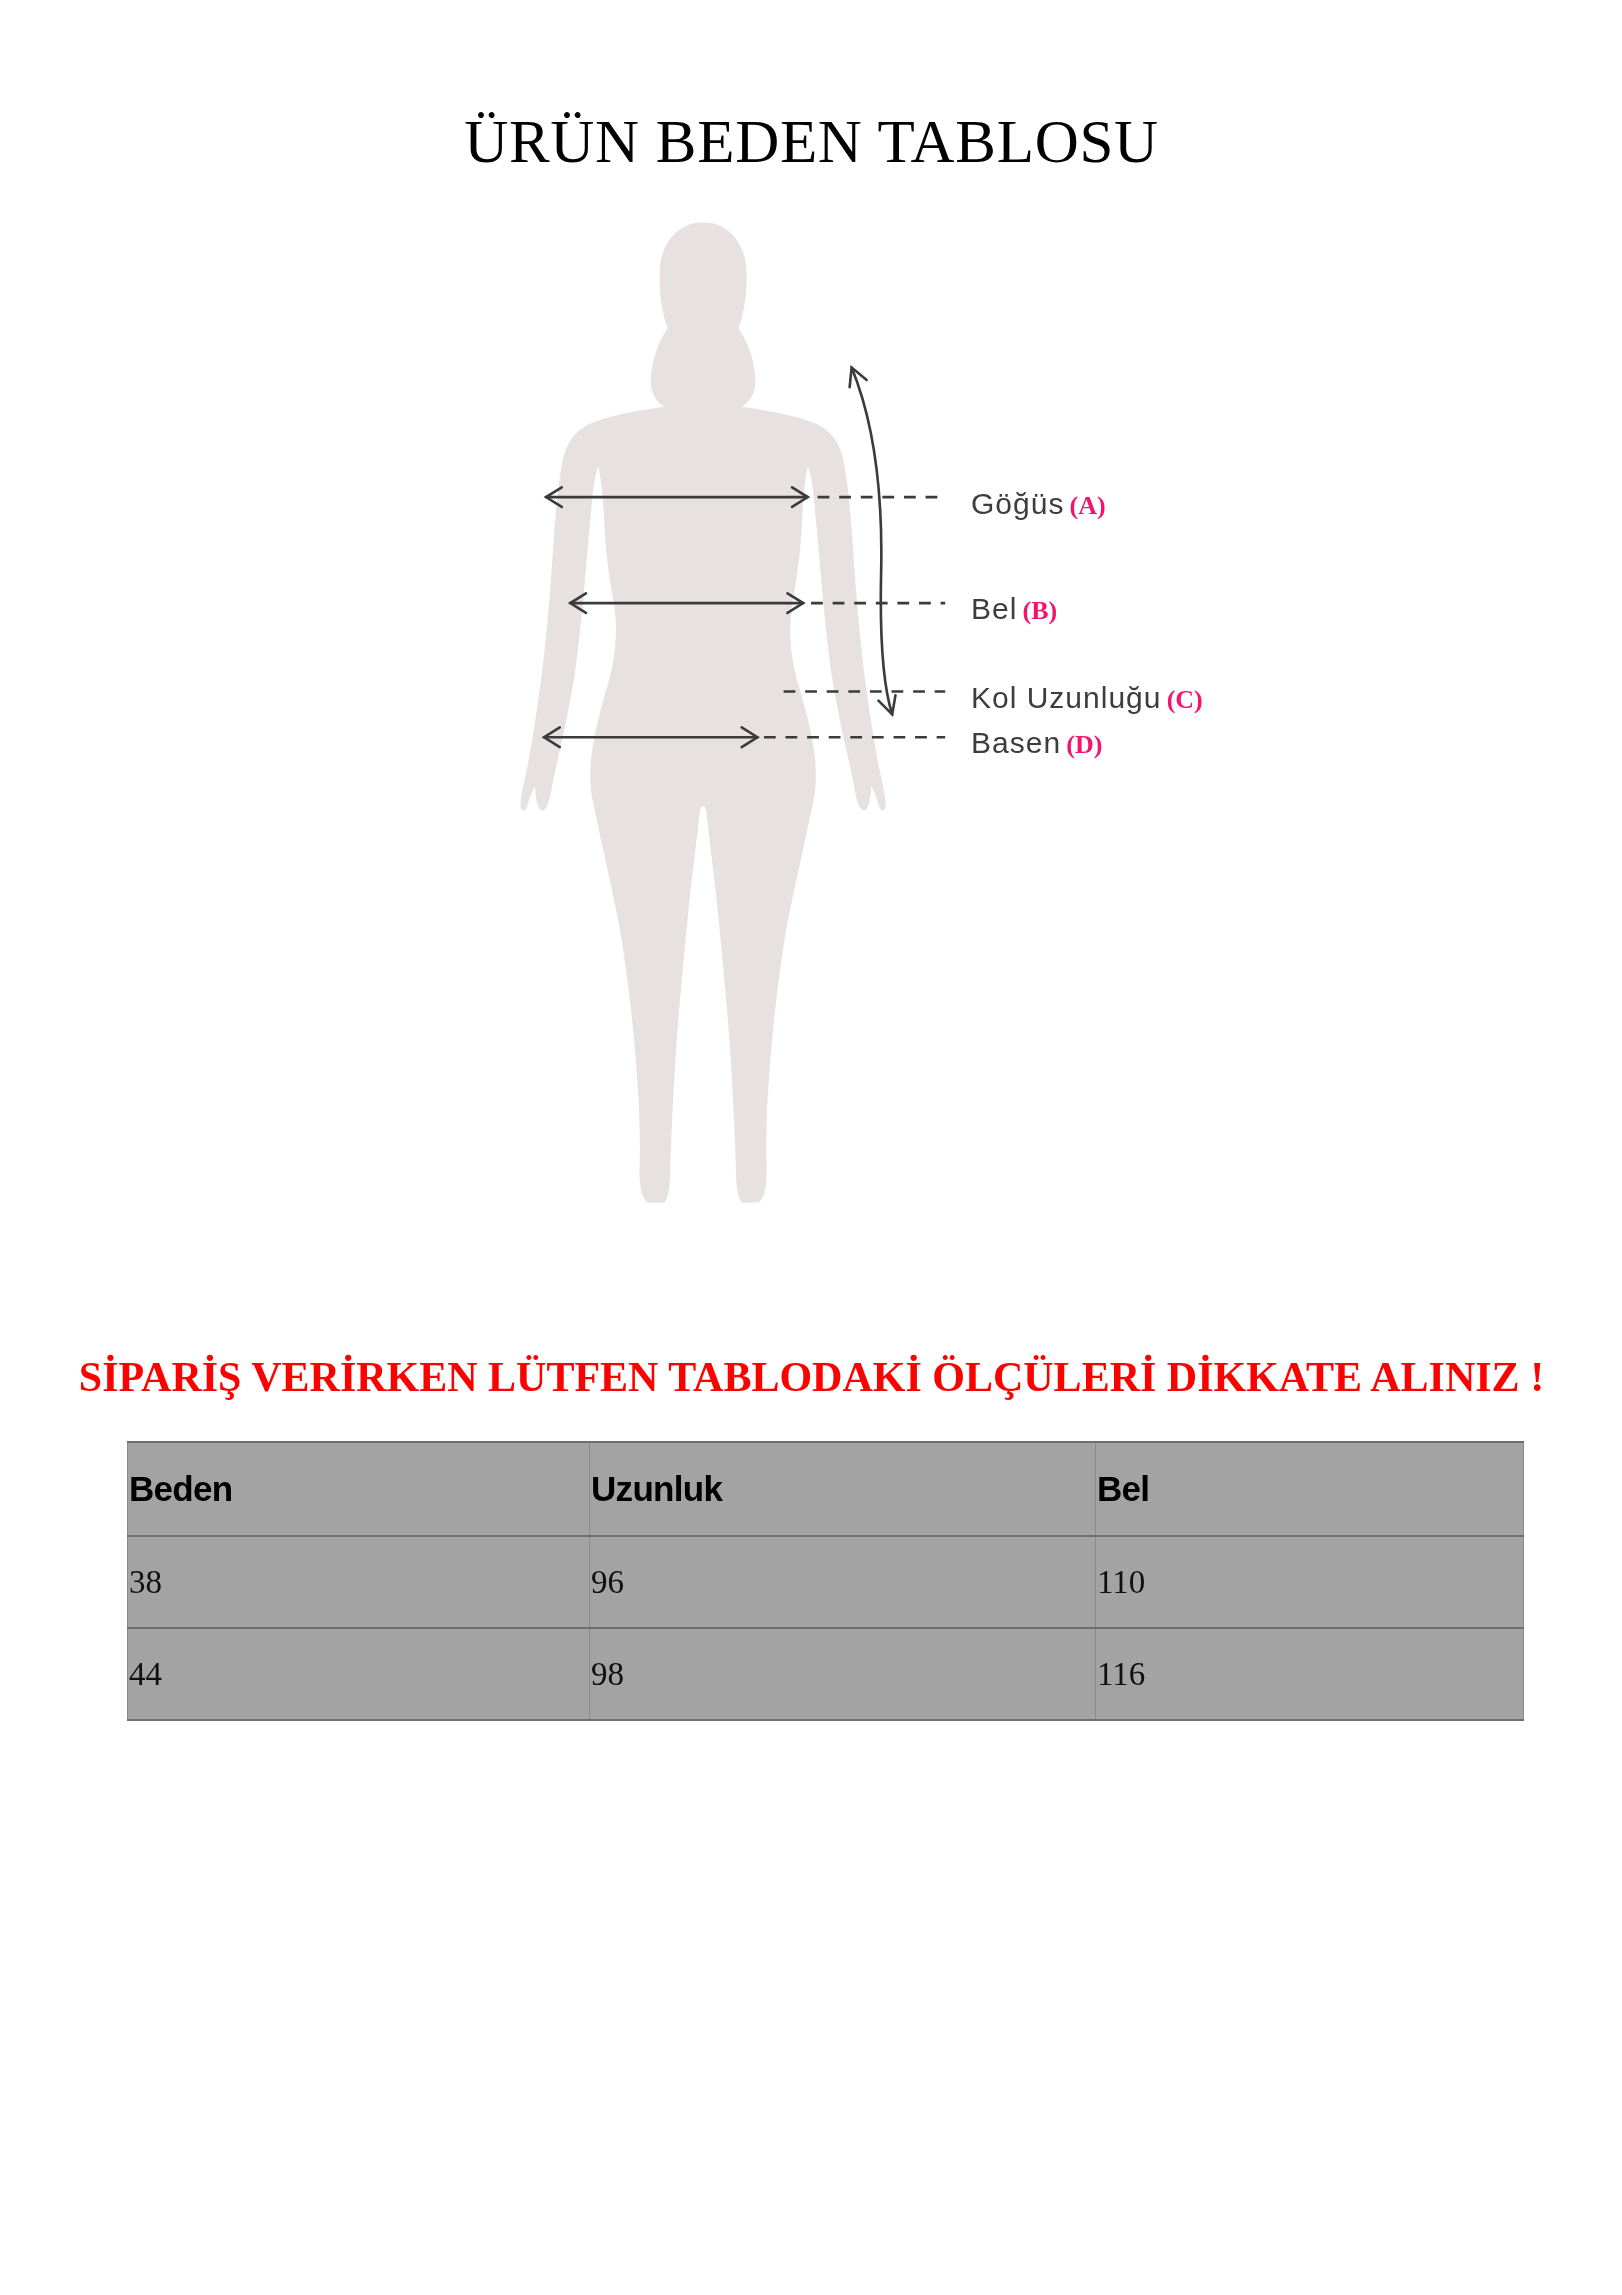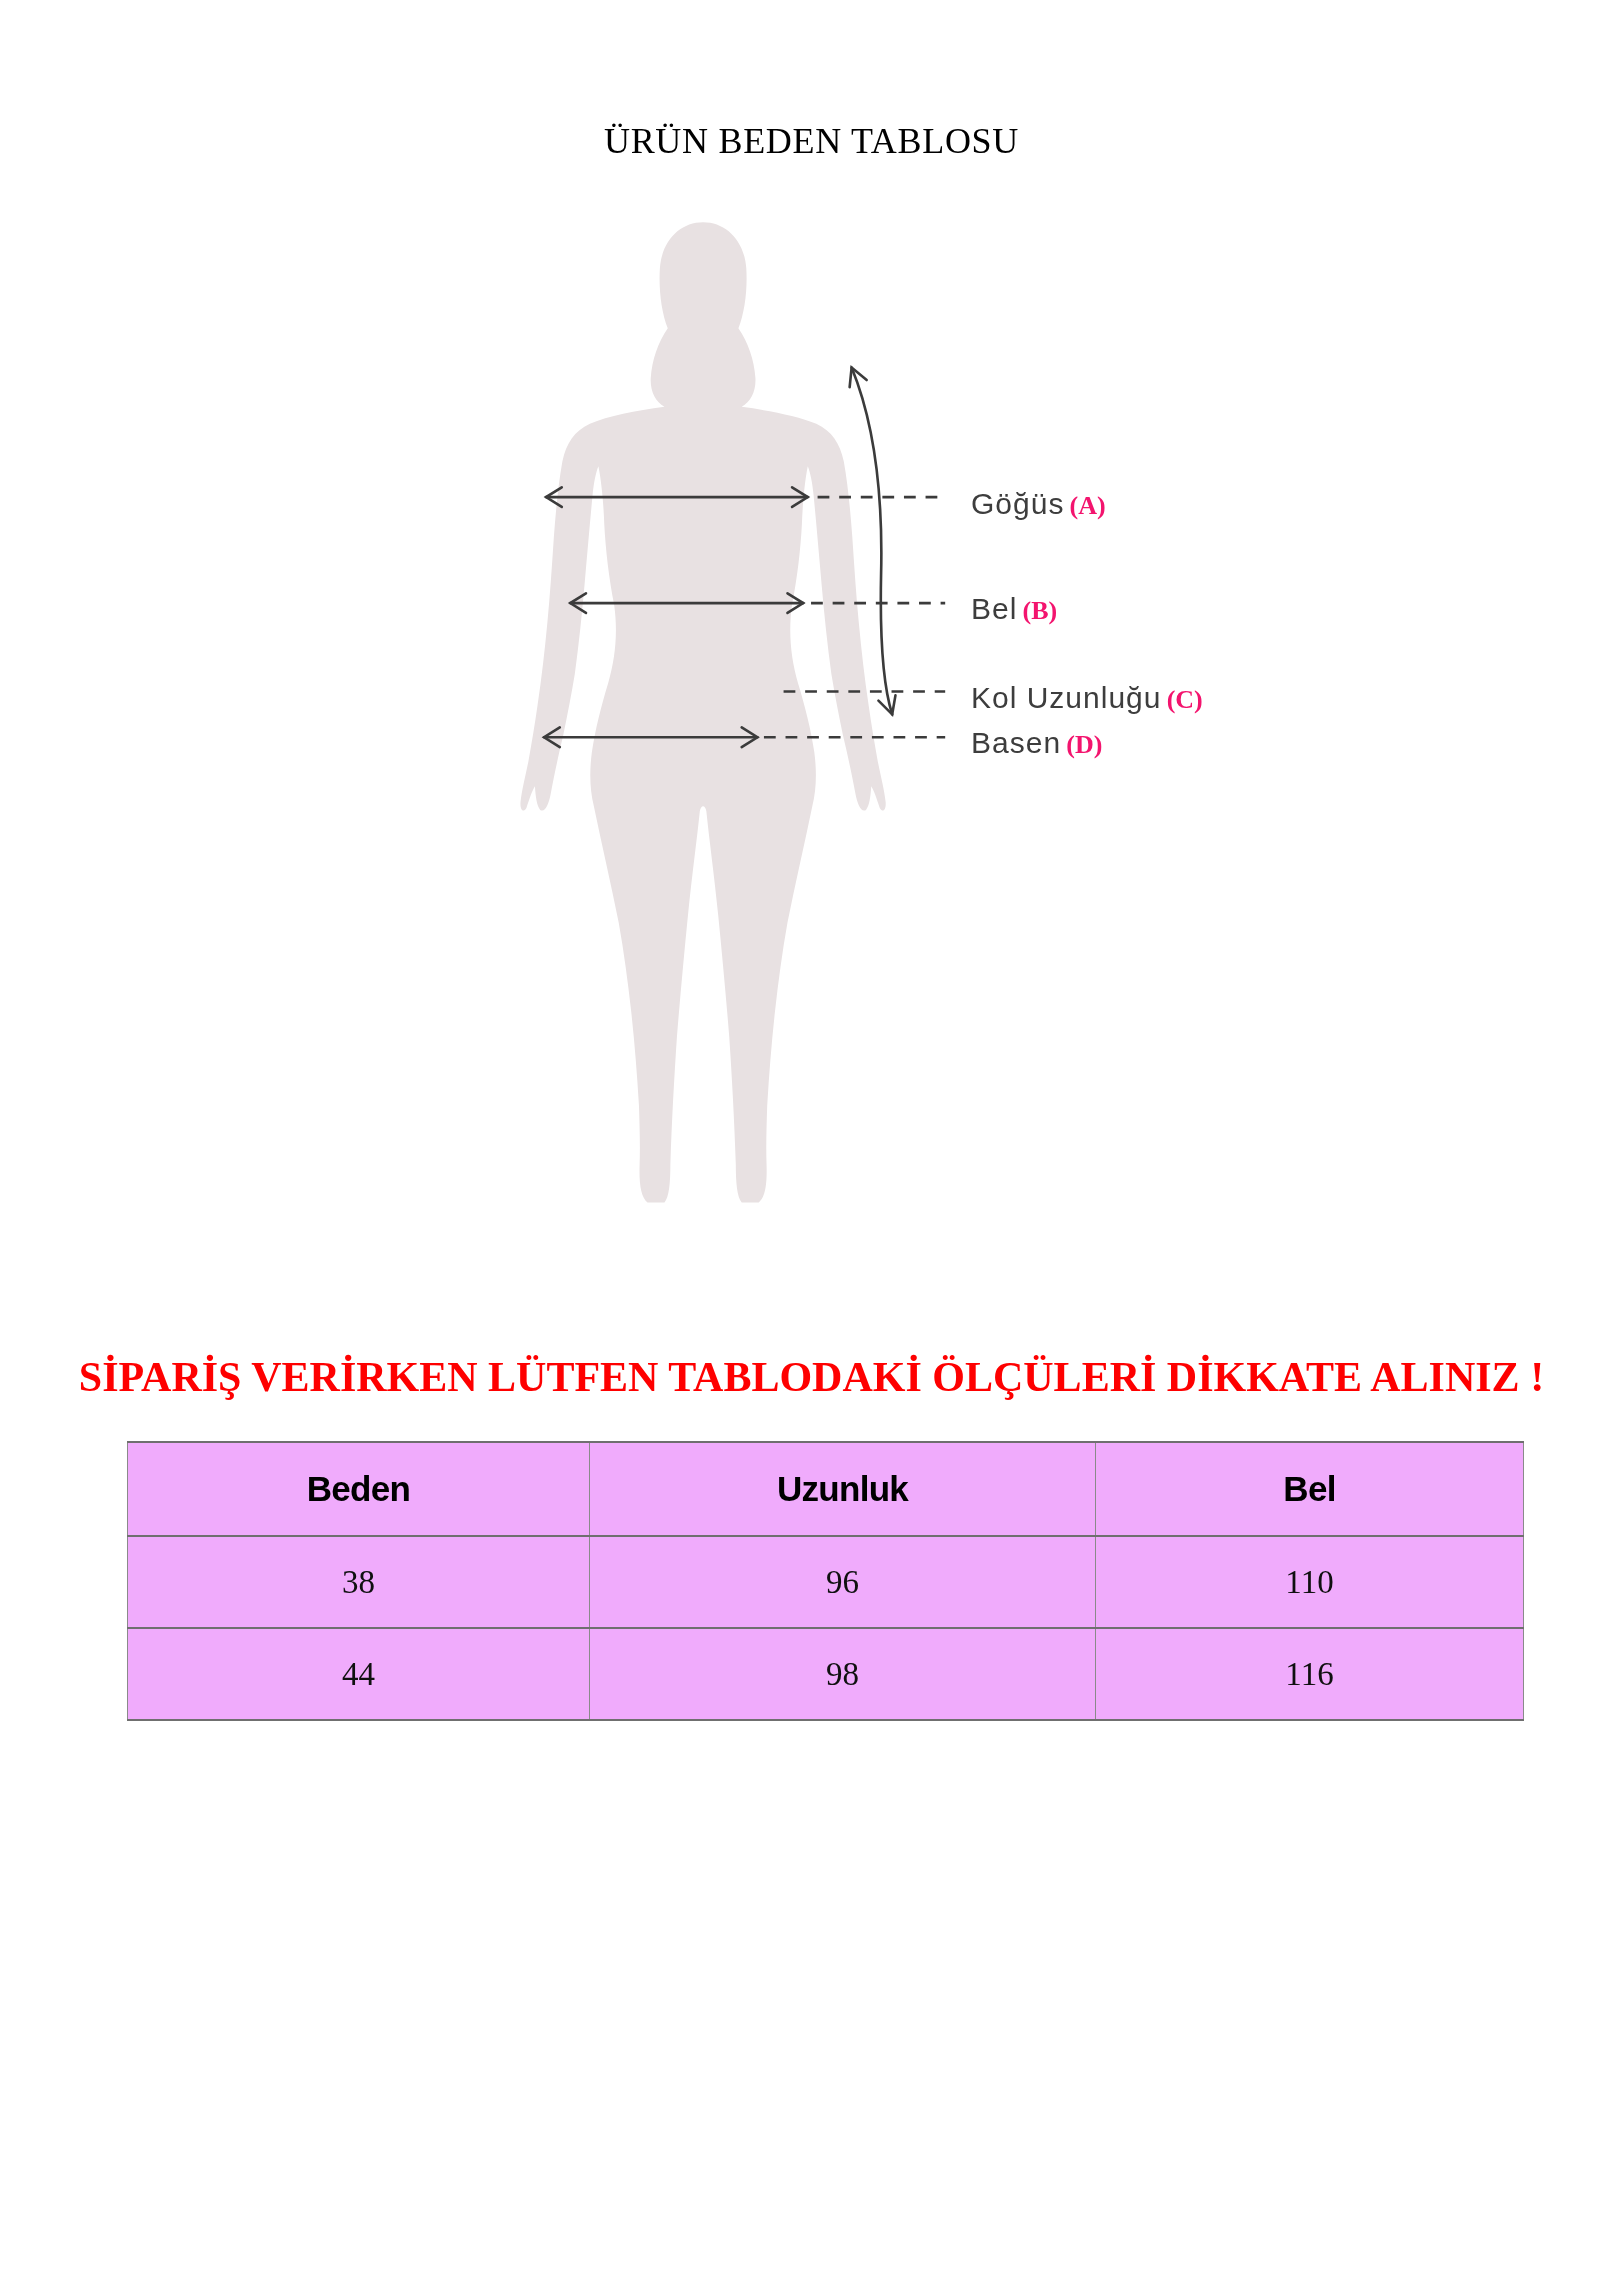--- a/index.html
+++ b/index.html
@@ -10,21 +10,21 @@
     background:#ffffff;
     overflow:hidden;
     font-family:"Liberation Sans", sans-serif;
   }
   
   .page-title{
     position:absolute;
     top:110px; left:0; width:100%;
     text-align:center;
     font-family:"Liberation Serif", serif;
-    font-size:36px;
+    font-size:61px;
     letter-spacing:0.7px;
     color:#000;
     line-height:63px;
     white-space:nowrap;
   }
   
   .diagram-svg-wrap{
     position:absolute;
     left:425px; top:183px;
     width:530px; height:1047px;
@@ -79,23 +79,23 @@
     left:127px; top:1441px;
     width:1396px;
     border-collapse:collapse;
     table-layout:fixed;
   }
   .size-table th, .size-table td{
     border-left:1.3px solid #8a8a8a;
     border-right:1.3px solid #8a8a8a;
     border-top:2.6px solid #6f6f6f;
     border-bottom:2.6px solid #6f6f6f;
-    text-align:center;
+    text-align:left;
     vertical-align:middle;
-    background:#f0abfc;
+    background:#a3a3a3;
   }
   .size-table th{
     height:90px;
     font-family:"Liberation Sans", sans-serif;
     font-weight:bold;
     font-size:35px;
     letter-spacing:-0.7px;
     color:#000;
   }
   .size-table td{

